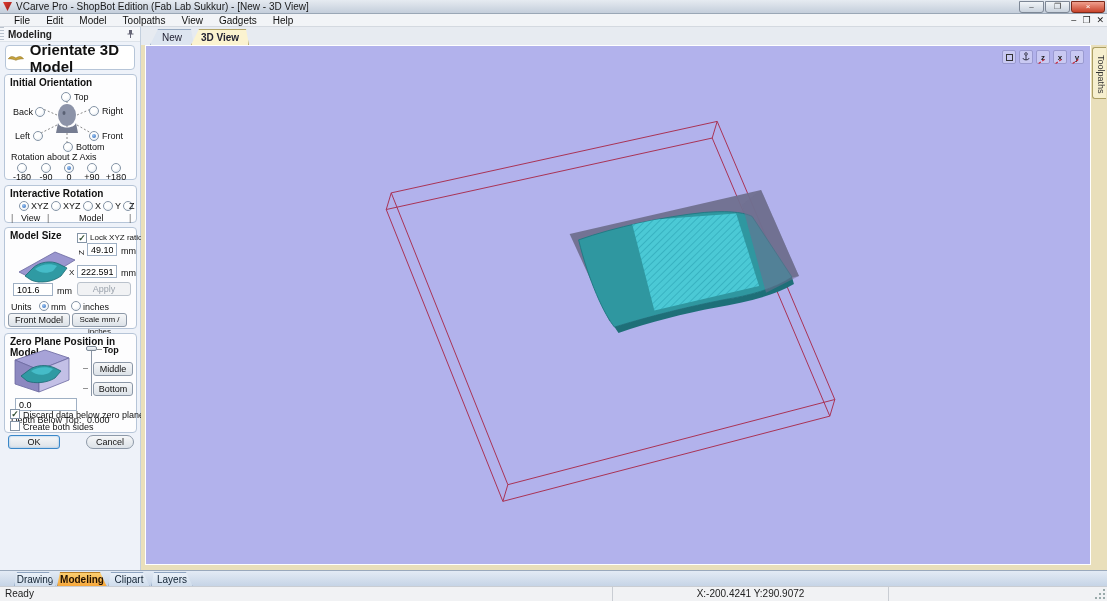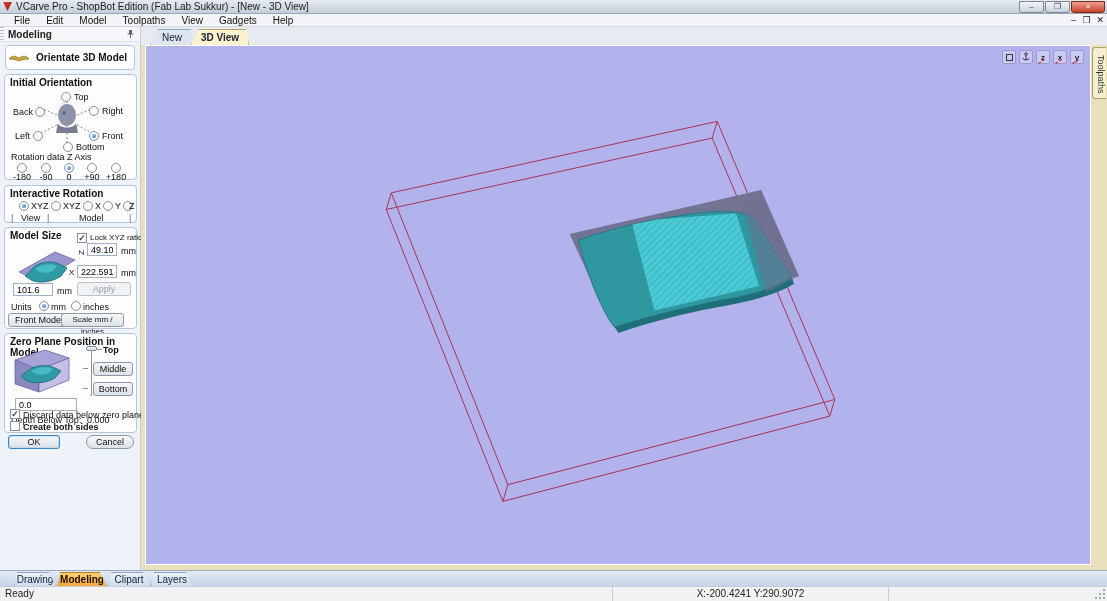--- a/index.html
+++ b/index.html
@@ -30,21 +30,21 @@
   .leftpanel { position:absolute; left:0; top:27px; width:141px; height:543px;
     background:#eef2f9; border-right:1px solid #c3cfdd; }
   .panel-head { position:relative; height:15px; background:#f5f7fa; border-bottom:1px solid #dde3ea;
     display:flex; align-items:center; }
   .grip { width:4px; height:100%; background:repeating-linear-gradient(#b9c2cd 0 1px, transparent 1px 3px); margin-right:4px; }
   .panel-title { font-size:10px; font-weight:bold; color:#222; }
   .pin-icon { position:absolute; right:5px; top:2px; width:10px; height:10px; }
 
   .toolhead { position:absolute; left:5px; top:18px; width:130px; height:25px; background:#fff;
     border:1px solid #b6c5d8; border-radius:4px; display:flex; align-items:center; }
-  .toolhead-label { font-size:10px; font-weight:bold; margin-left:4px; }
+  .toolhead-label { font-size:15px; font-weight:bold; margin-left:4px; }
 
   .grp { position:absolute; left:4px; width:133px; background:#fdfdfe; border:1px solid #b6c5d8; border-radius:4px; }
   .grp-title { position:absolute; left:5px; top:2px; font-size:10px; font-weight:bold; color:#111; }
 
   .rad { position:absolute; width:10px; height:10px; border:1px solid #8494a6; border-radius:50%;
     background:radial-gradient(circle at 35% 30%, #fff 40%, #dfe6ee); }
   .rad.on::after { content:""; position:absolute; left:2px; top:2px; width:4px; height:4px; border-radius:50%;
     background:radial-gradient(circle at 35% 30%, #9cc5f2, #2d66b8); }
   .rlabel { position:absolute; font-size:9px; white-space:nowrap; }
   .chk { position:absolute; width:10px; height:10px; border:1px solid #8494a6; background:#fff; font-size:9px;
@@ -171,21 +171,21 @@
       <span class="rad" style="left:30px;top:32px;"></span>
       <span class="rlabel" style="left:8px;top:32px;">Back</span>
       <span class="rad" style="left:84px;top:31px;"></span>
       <span class="rlabel" style="left:97px;top:31px;">Right</span>
       <span class="rad" style="left:28px;top:56px;"></span>
       <span class="rlabel" style="left:10px;top:56px;">Left</span>
       <span class="rad on" style="left:84px;top:56px;"></span>
       <span class="rlabel" style="left:97px;top:56px;">Front</span>
       <span class="rad" style="left:58px;top:67px;"></span>
       <span class="rlabel" style="left:71px;top:67px;">Bottom</span>
-      <span class="slabel" style="left:6px;top:77px;">Rotation data Z Axis</span>
+      <span class="slabel" style="left:6px;top:77px;">Rotation about Z Axis</span>
       <span class="rad" style="left:12px;top:88px;"></span>
       <span class="rad" style="left:36px;top:88px;"></span>
       <span class="rad on" style="left:59px;top:88px;"></span>
       <span class="rad" style="left:82px;top:88px;"></span>
       <span class="rad" style="left:106px;top:88px;"></span>
       <span class="rlabel" style="left:17px;top:97px;transform:translateX(-50%);">-180</span>
       <span class="rlabel" style="left:41px;top:97px;transform:translateX(-50%);">-90</span>
       <span class="rlabel" style="left:64px;top:97px;transform:translateX(-50%);">0</span>
       <span class="rlabel" style="left:87px;top:97px;transform:translateX(-50%);">+90</span>
       <span class="rlabel" style="left:111px;top:97px;transform:translateX(-50%);">+180</span>
@@ -230,21 +230,21 @@
       <span class="rlabel" style="left:116px;top:40px;">mm</span>
       <div class="btn disabled" style="left:72px;top:54px;width:54px;">Apply</div>
       <input class="fld" style="left: 8px; top: 55px; width: 40px;" value="101.6">
       <span class="rlabel" style="left:52px;top:58px;">mm</span>
       <span class="rlabel" style="left:6px;top:74px;">Units</span>
       <span class="rad on" style="left:34px;top:73px;"></span>
       <span class="rlabel" style="left:46px;top:74px;">mm</span>
       <span class="rad" style="left:66px;top:73px;"></span>
       <span class="rlabel" style="left:78px;top:74px;">inches</span>
       <div class="btn" style="left:3px;top:85px;width:62px;">Front Model</div>
-      <div class="btn" style="left:56px;top:85px;width:63px;font-size:8px;">Scale mm / inches</div>
+      <div class="btn" style="left:67px;top:85px;width:55px;font-size:8px;">Scale mm / inches</div>
     </div>
 
     <div class="grp" style="top:306px;height:100px;">
       <span class="grp-title">Zero Plane Position in Model</span>
       <svg style="position:absolute;left:6px;top:12px;" width="62" height="48" viewBox="0 0 62 48">
         <polygon points="4,14 34,4 58,12 28,24" fill="#a7a3d8" stroke="#6b68a0" stroke-width="0.8"></polygon>
         <polygon points="4,14 4,38 28,46 28,24" fill="#8translateb" fill-opacity="0"></polygon>
         <polygon points="4,14 4,38 28,46 28,24" fill="#8c88c0" stroke="#6b68a0" stroke-width="0.8"></polygon>
         <polygon points="28,24 28,46 58,34 58,12" fill="#c3c0e6" stroke="#6b68a0" stroke-width="0.8"></polygon>
         <path d="M10,30 L18,24 C24,19 36,18 44,22 L50,25 L44,32 C36,37 24,38 16,35 Z" fill="#2f9aa3" stroke="#1c6a72" stroke-width="0.8"></path>
@@ -259,21 +259,21 @@
       <span class="tick" style="left:78px;top:49px;">–</span>
       <div class="btn" style="left:88px;top:48px;width:40px;">Bottom</div>
       <input class="fld" style="left: 10px; top: 64px; width: 62px;" value="0.0">
       <span class="slabel" style="left:6px;top:81px;">Depth Below Top:</span>
       <span class="slabel" style="left:82px;top:81px;">0.000</span>
 
     </div>
     <span class="chk" style="position:absolute;left:10px;top:382px;">✓</span>
     <span class="rlabel" style="position:absolute;left:23px;top:383px;">Discard data below zero plane</span>
     <span class="chk" style="position:absolute;left:10px;top:394px;"></span>
-    <span class="rlabel" style="position:absolute;left:23px;top:395px;font-weight:bold;">Create both sides</span>
+    <span class="rlabel" style="position:absolute;left:23px;top:395px;">Create both sides</span>
 
     <div class="btn focus" style="left:8px;top:408px;width:52px;">OK</div>
     <div class="btn" style="left:86px;top:408px;width:48px;border-radius:7px;">Cancel</div>
   </div>
 
   <div class="content">
     <div class="tabstrip">
       <div class="dtab t0">New</div>
       <div class="dtab t1">3D View</div>
     </div>

